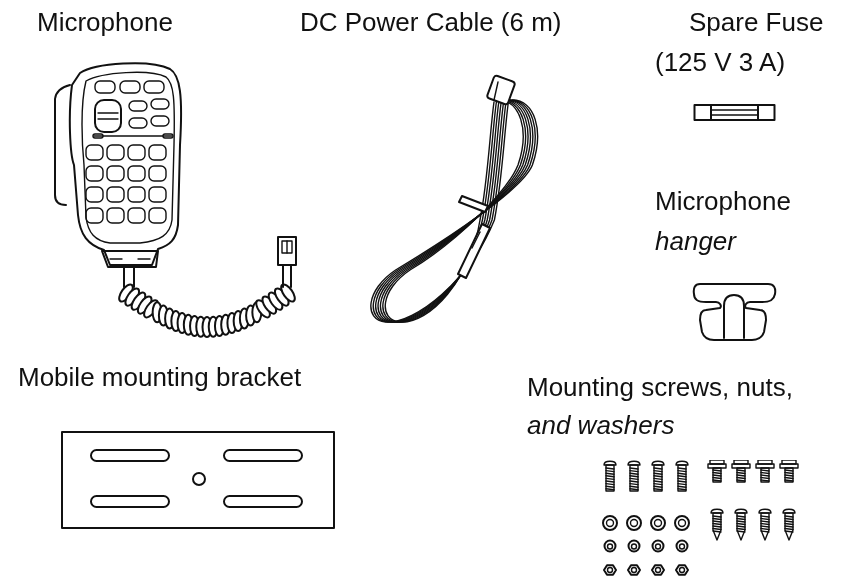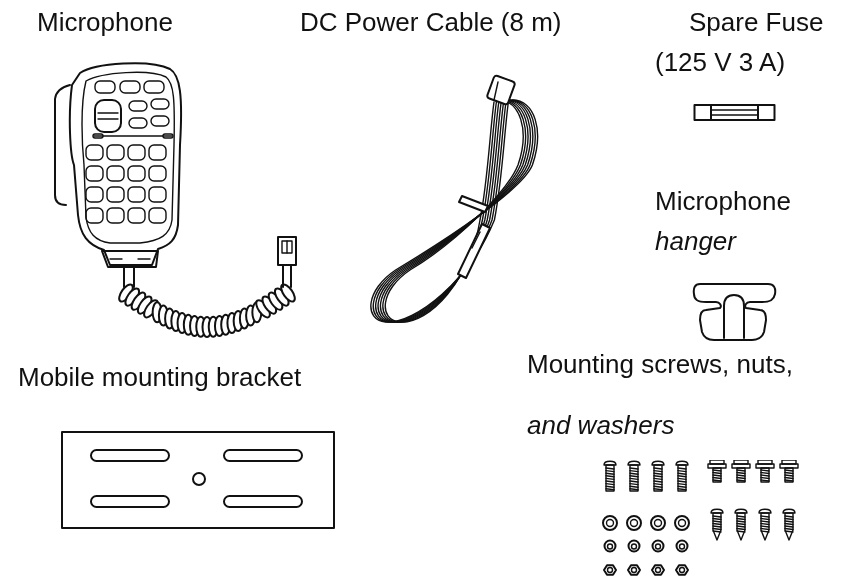--- a/index.html
+++ b/index.html
@@ -9,27 +9,27 @@
     .art { position: absolute; }
     svg { display: block; }
     .s { fill: none; stroke: #111; stroke-width: 2; stroke-linejoin: round; stroke-linecap: round; }
     .t { fill: none; stroke: #111; stroke-width: 1.4; stroke-linejoin: round; stroke-linecap: round; }
     .w { fill: #fff; stroke: #111; stroke-width: 2; stroke-linejoin: round; }
   </style>
 </head>
 <body>
 
 <div class="label" style="left:37px; top:4px;">Microphone</div>
-<div class="label" style="left:300px; top:4px;">DC Power Cable (8 m)</div>
+<div class="label" style="left:300px; top:4px;">DC Power Cable (6 m)</div>
 <div class="label" style="left:689px; top:4px;">Spare Fuse</div>
 <div class="label" style="left:655px; top:44px;">(125 V 3 A)</div>
 <div class="label" style="left:655px; top:183px;">Microphone</div>
 <div class="label" style="left:655px; top:223px;font-style:italic;">hanger</div>
 <div class="label" style="left:18px; top:359px;">Mobile mounting bracket</div>
-<div class="label" style="left:527px; top:346px;">Mounting screws, nuts,</div>
+<div class="label" style="left:527px; top:369px;">Mounting screws, nuts,</div>
 <div class="label" style="left:527px; top:407px;font-style:italic;">and washers</div>
 
 <div class="art" style="left:40px; top:55px;">
   <svg width="270" height="285" viewBox="0 0 270 285">
 
     <path class="s" d="M30,30 C22,32 16,36 15,44 L15,140 C15,148 20,150 26,150"></path>
 
     <path class="s" d="M40,18 C55,8 110,4 130,14 C140,20 143,40 140,90 L138,170 C136,185 130,190 118,194 L112,210 L70,210 L64,195 C48,190 40,180 38,160 L34,110 C30,100 28,60 32,30 Z"></path>
     <path class="t" d="M46,26 C62,17 110,14 126,22 C134,28 135,45 134,90 L132,165 C130,180 120,186 100,188 L70,188 C55,186 48,178 46,162 L44,110 C42,90 40,50 46,26 Z"></path>
 

